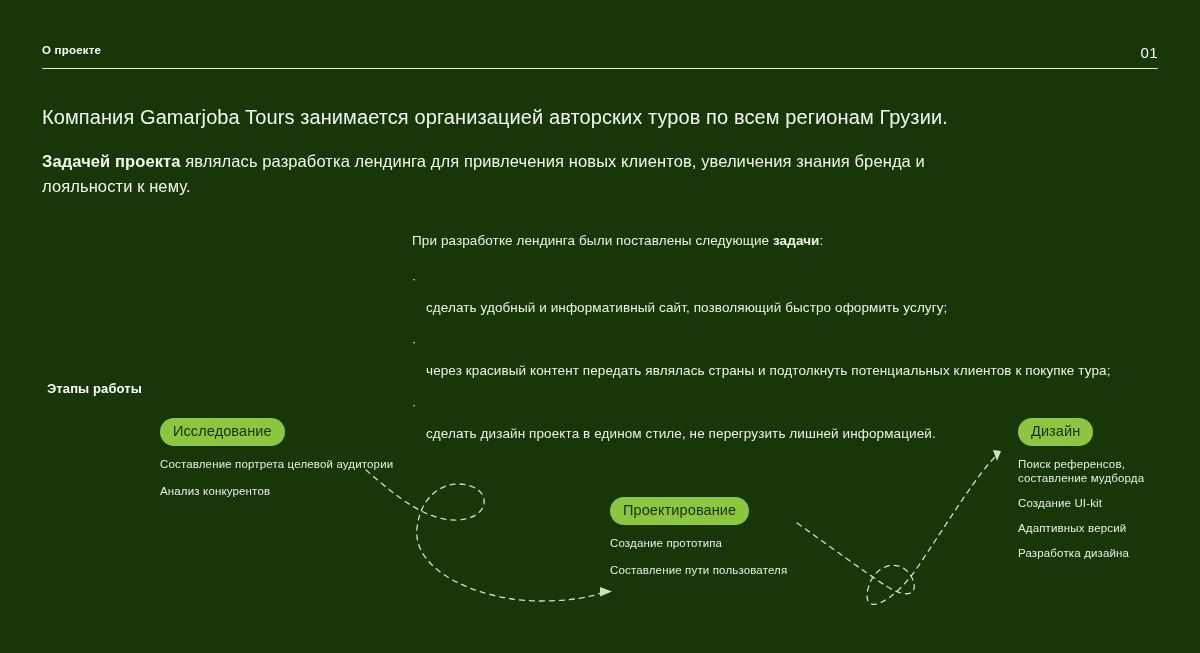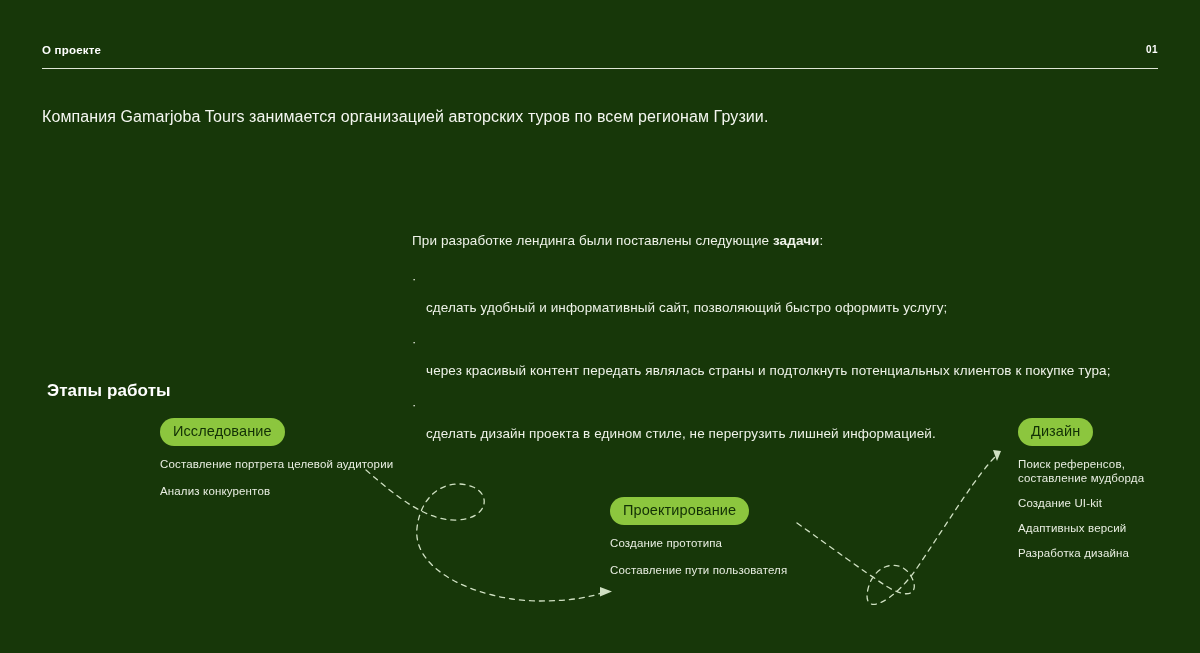--- a/index.html
+++ b/index.html
@@ -41,22 +41,22 @@
     font-size: 11.5px;
     font-weight: 700;
     letter-spacing: 0.2px;
     color: #ffffff;
     white-space: nowrap;
   }
   .header-page {
     position: absolute;
     right: 0;
     top: 0;
-    font-size: 10px;
-    font-weight: 700;
+    font-size: 15px;
+    font-weight: 400;
     letter-spacing: 0.4px;
     color: #ffffff;
     white-space: nowrap;
   }
   .header-rule {
     position: absolute;
     left: 0;
     top: 24px;
     width: 1116px;
     height: 1px;
@@ -64,21 +64,21 @@
   }
 
   
   .intro {
     position: absolute;
     left: 42px;
     top: 105px;
     width: 980px;
   }
   .intro-lead {
-    font-size: 16px;
+    font-size: 20px;
     line-height: 24px;
     font-weight: 400;
     color: #f4f6f0;
     letter-spacing: 0.1px;
   }
   .intro-task {
     margin-top: 20px;
     font-size: 16.5px;
     line-height: 25px;
     font-weight: 400;
@@ -119,21 +119,21 @@
     font-size: 13px;
     line-height: 20px;
   }
   .task-text { flex: 1 1 auto; margin-top: 29px; }
 
   
   .stages-heading {
     position: absolute;
     left: 47px;
     top: 381px;
-    font-size: 17px;
+    font-size: 13px;
     font-weight: 700;
     color: #ffffff;
     letter-spacing: 0.1px;
   }
 
   .stage { position: absolute; }
 
   .stage-pill {
     display: inline-block;
     background: #8cc63e;
@@ -190,20 +190,23 @@
 <div class="slide">
 
   <div class="header">
     <div class="header-label">О проекте</div>
     <div class="header-page">01</div>
     <div class="header-rule"></div>
   </div>
 
   <div class="intro">
     <p class="intro-lead">Компания Gamarjoba Tours занимается организацией авторских туров по всем регионам Грузии.</p>
+    <p class="intro-task">
+      <b>Задачей проекта</b><span> являлась разработка лендинга для привлечения новых клиентов, увеличения знания бренда и лояльности к нему.</span>
+    </p>
   </div>
 
   <div class="tasks">
     <div class="tasks-title">
       <span>При разработке лендинга были поставлены следующие </span><b>задачи</b><span>:</span>
     </div>
 
     <div class="task-item">
       <span class="task-bullet">·</span>
       <span class="task-text">сделать удобный и информативный сайт, позволяющий быстро оформить услугу;</span>

